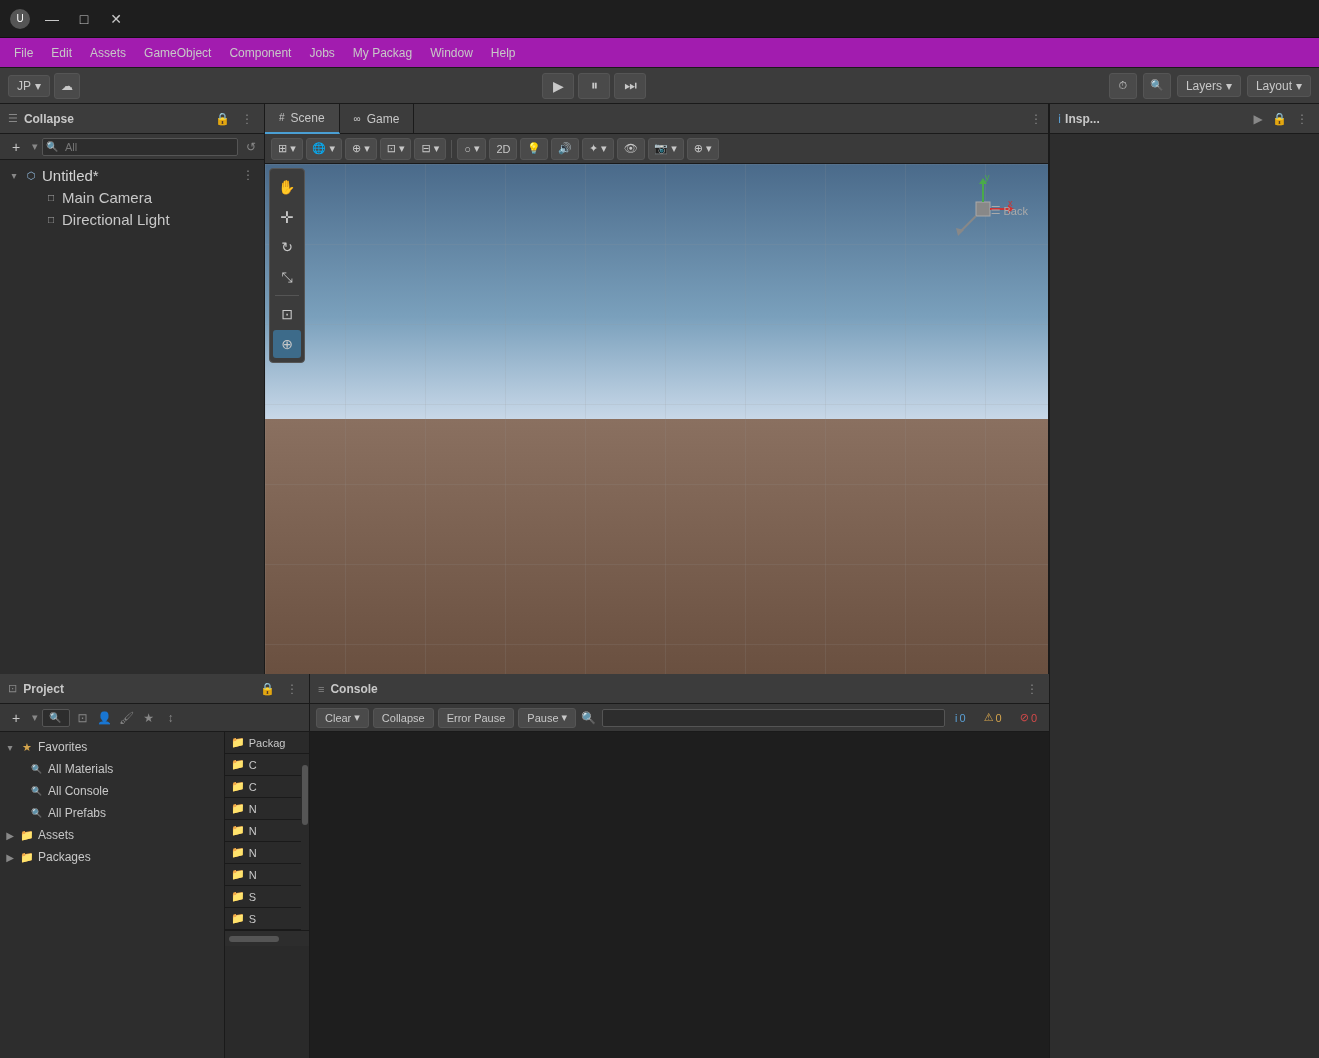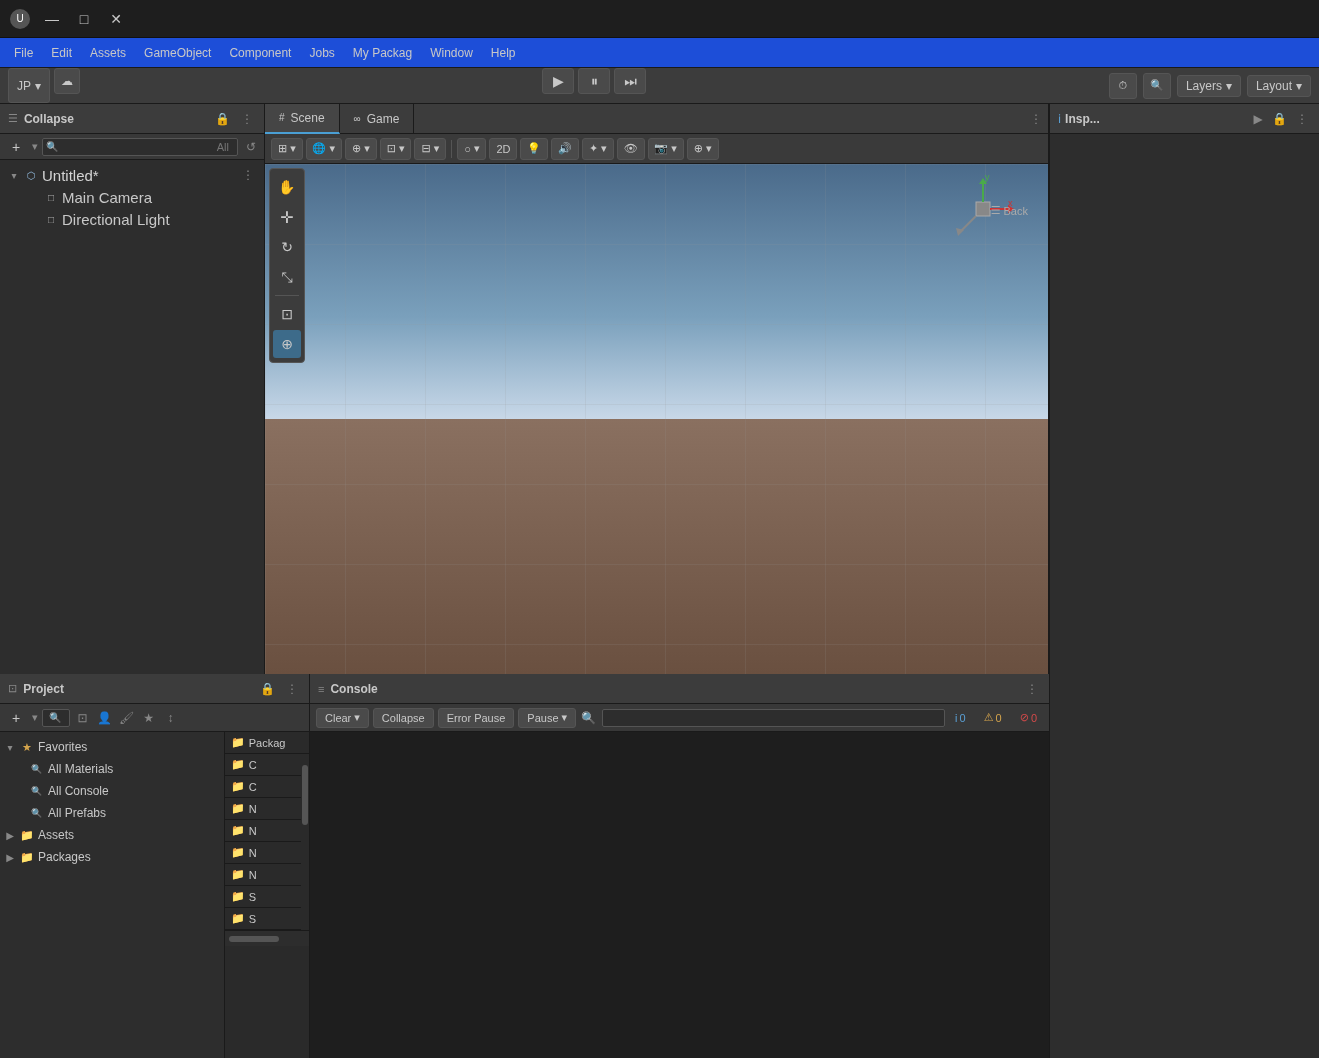--- a/index.html
+++ b/index.html
@@ -47,40 +47,41 @@
       border: none;
       color: #c8c8c8;
       font-size: 14px;
       cursor: pointer;
       display: flex; align-items: center; justify-content: center;
     }
 
     
     #menu-bar {
       height: 30px;
-      background: #1d4ed8;
+      background: #a21caf;
       display: flex;
       align-items: center;
       padding: 0 6px;
       gap: 2px;
       border-bottom: 1px solid #1a1a1a;
     }
     .menu-item {
       padding: 4px 8px;
       cursor: pointer;
       border-radius: 3px;
       font-size: 12px;
       color: #c8c8c8;
     }
 
     
     #toolbar {
       height: 36px;
       background: #3c3c3c;
       display: flex;
+      align-items: center;
       padding: 0 8px;
       gap: 4px;
       border-bottom: 1px solid #1a1a1a;
     }
     .toolbar-btn {
       width: 28px; height: 26px;
       background: #4a4a4a;
       border: 1px solid #555;
       border-radius: 3px;
       color: #c8c8c8;
@@ -628,21 +629,21 @@
         <span style="color:#888; font-size:11px;">☰</span>
         <span class="panel-title">Collapse</span>
         <span class="panel-icon-btn">🔒</span>
         <span class="panel-icon-btn">⋮</span>
       </div>
       <div class="hierarchy-toolbar">
         <button class="hierarchy-add-btn">+</button>
         <span style="color:#888; font-size:11px;">▾</span>
         <div style="display:flex; align-items:center; flex:1; background:#2d2d2d; border:1px solid #555; border-radius:2px; height:18px; padding:0 4px; gap:2px;">
           <span style="color:#888; font-size:10px;">🔍</span>
-          <input class="hierarchy-search" style="background: transparent; border: none; flex: 1 1 0%; height: 16px; text-align: right;" placeholder="All">
+          <input class="hierarchy-search" style="background: transparent; border: none; flex: 1 1 0%; height: 16px;" placeholder="All">
         </div>
         <span class="panel-icon-btn">↺</span>
       </div>
       <div class="hierarchy-content">
 
         <div class="hierarchy-item">
           <span class="hierarchy-arrow">▾</span>
           <span class="hierarchy-item-icon" style="color:#8ab0d0;">⬡</span>
           <span class="hierarchy-item-label untitled">Untitled*</span>
           <span class="hierarchy-three-dots">⋮</span>

